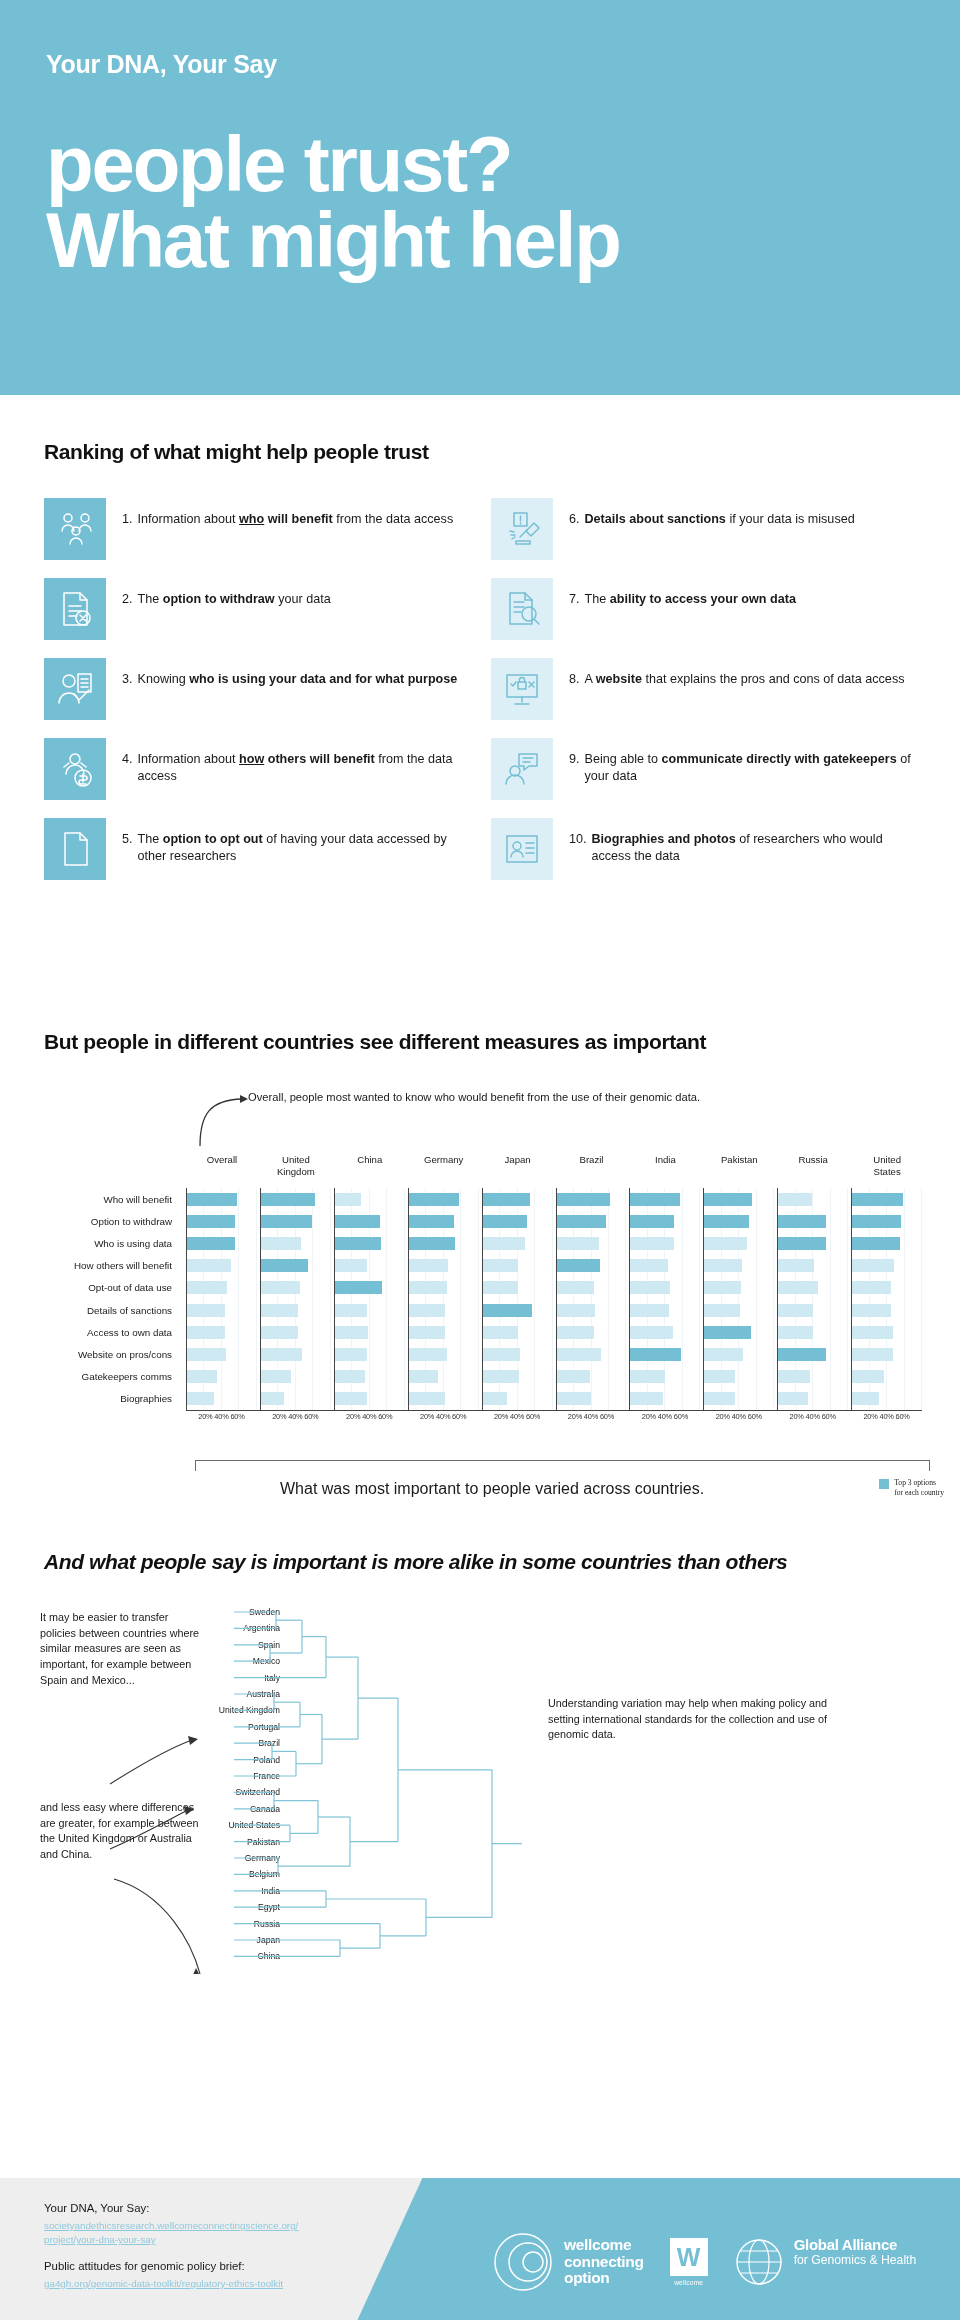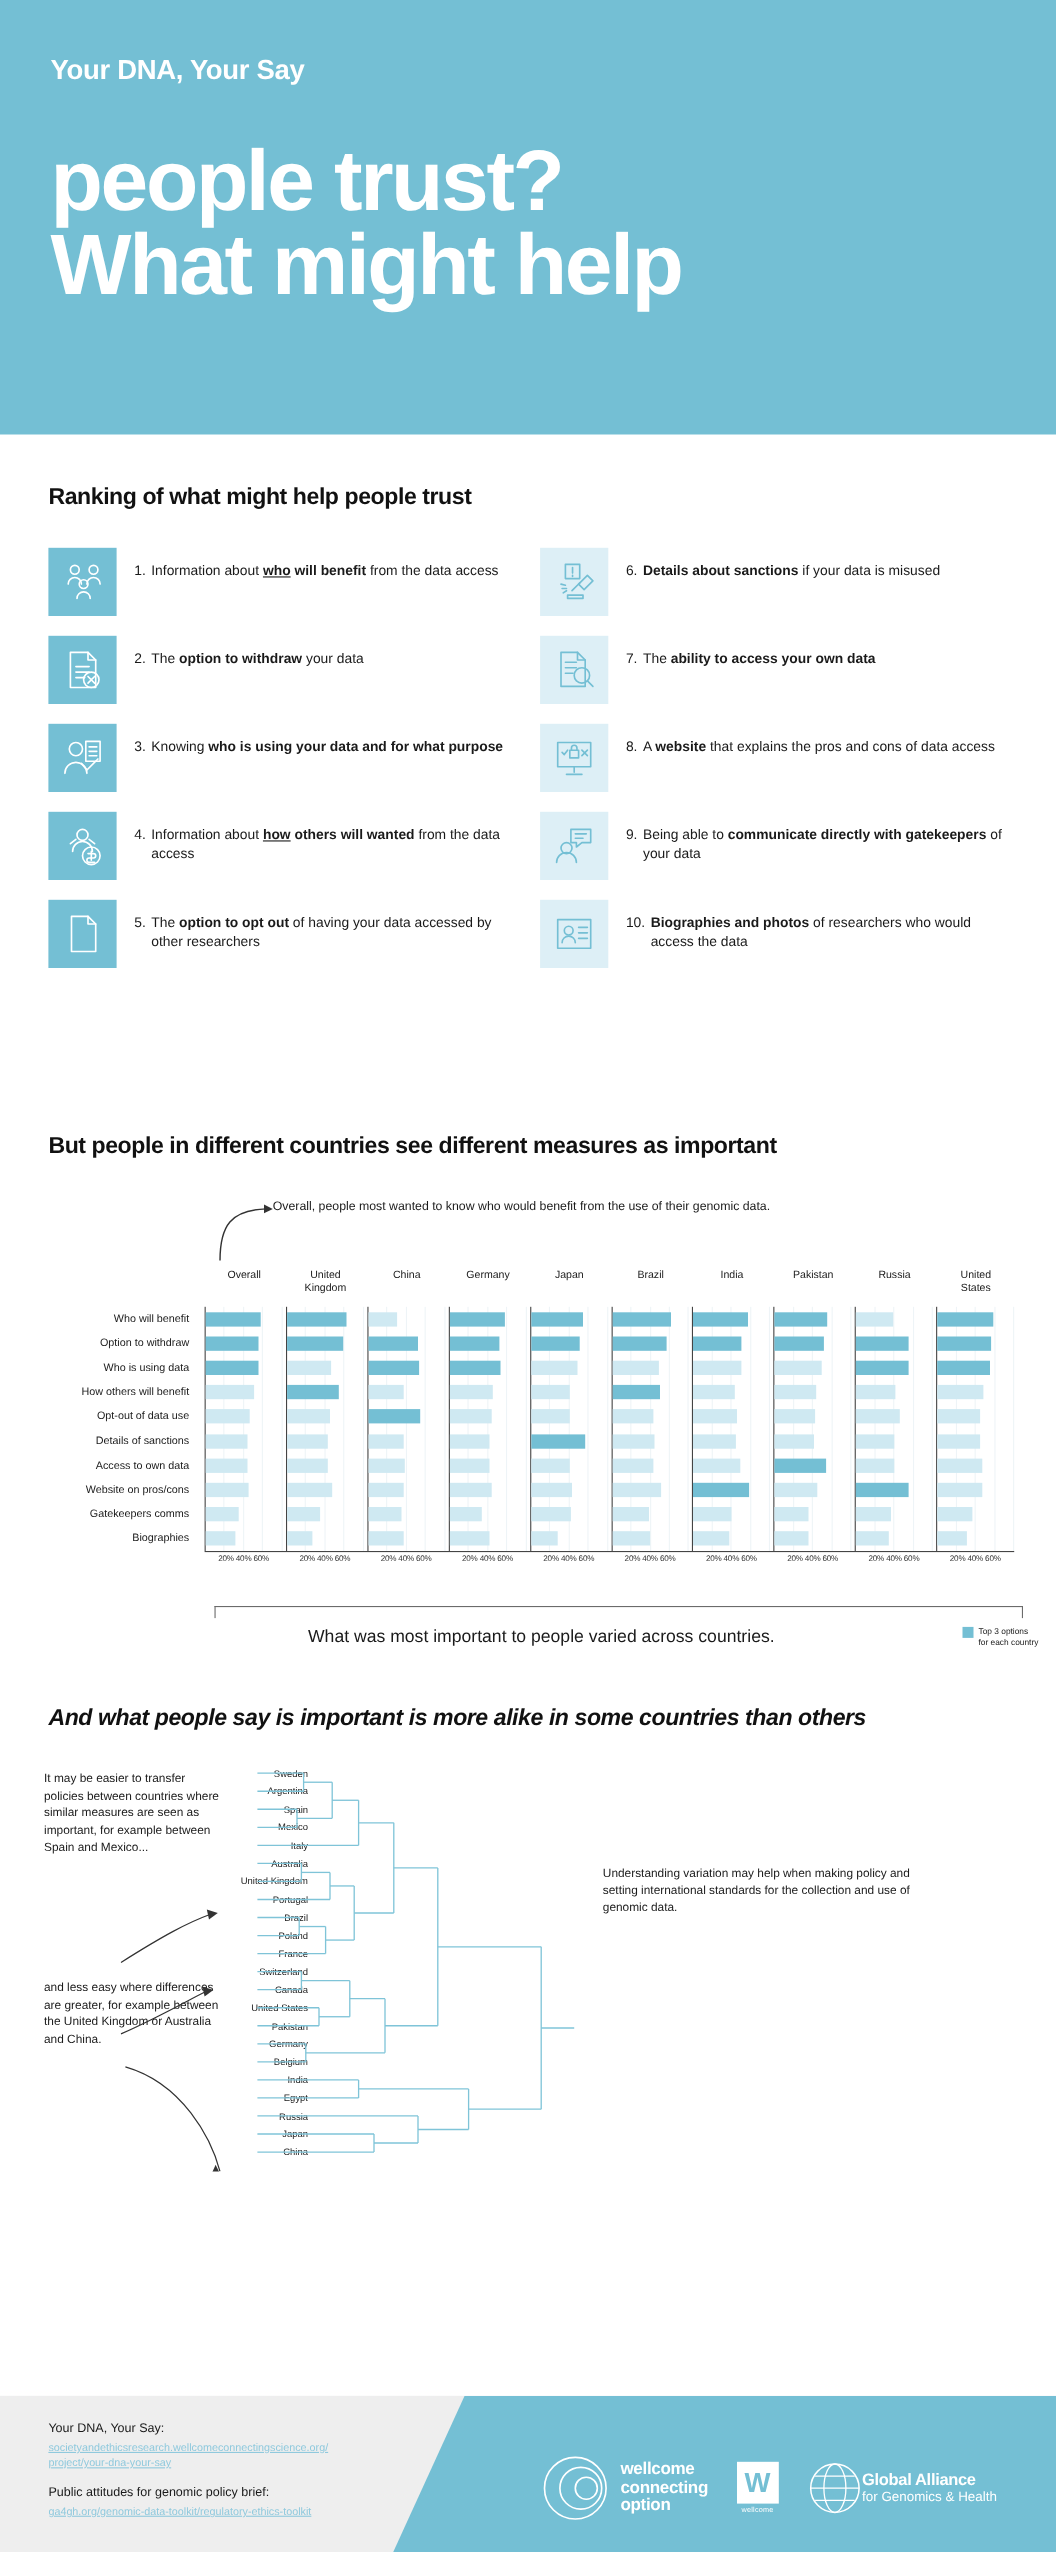--- a/index.html
+++ b/index.html
@@ -188,21 +188,21 @@
     left: 280px; top: 26px;
     font-size: 16px;
     color: #1a1a1a;
   }
   .legend {
     position: absolute;
     right: 16px; top: 24px;
     display: flex; align-items: flex-start; gap: 5px;
   }
   .legend-swatch { width: 10px; height: 10px; background: #74bfd4; margin-top: 1px; }
-  .legend-text { font-size: 7.6px; line-height: 1.3; color: #1a1a1a; }
+  .legend-text { font-size: 7.6px; line-height: 1.3; color: #1a1a1a; font-family: Liberation Serif, serif; }
 
   
   .dendro-wrap { position: absolute; left: 0; top: 1550px; width: 960px; }
   .dendro-title { margin-left: 44px; font-style: italic; }
   .dendro-area { position: relative; height: 400px; margin-top: 30px; }
 
   .note {
     position: absolute;
     font-size: 10.8px;
     line-height: 1.45;
@@ -255,21 +255,21 @@
     color: #fff; font-size: 15.5px; font-weight: bold;
     line-height: 1.06; letter-spacing: -0.3px;
   }
   .logo-wellcome { display: flex; flex-direction: column; align-items: center; gap: 3px; }
   .logo-w-box {
     width: 38px; height: 38px; background: #fff;
     color: #74bfd4; font-weight: bold; font-size: 25px;
     display: flex; align-items: center; justify-content: center;
   }
   .logo-w-cap { color: #fff; font-size: 6.6px; letter-spacing: 0.2px; }
-  .logo-ga4gh { display: flex; align-items: center; }
+  .logo-ga4gh { display: flex; align-items: flex-start; gap: 10px; }
   .logo-ga4gh-txt { color: #fff; line-height: 1.12; }
   .logo-ga4gh-txt .l1 { font-size: 15px; font-weight: bold; letter-spacing: -0.3px; }
   .logo-ga4gh-txt .l2 { font-size: 12.2px; }
 </style>
 </head>
 <body>
 
 <div class="page">
 
   <div class="hero">
@@ -335,21 +335,21 @@
               <svg viewBox="0 0 40 40" fill="none" stroke="#ffffff" stroke-width="1.5" stroke-linecap="round" stroke-linejoin="round">
                 <circle cx="20" cy="10" r="5"></circle>
                 <path d="M11 25a9 9 0 0 1 18 0"></path>
                 <path d="M14 14l-5 4M26 14l5 4"></path>
                 <circle cx="28" cy="29" r="8"></circle>
                 <path d="M28 25v8M25 27h5a2 2 0 0 1 0 4h-4a2 2 0 0 0 0 4h5"></path>
               </svg>
             </div>
             <div class="rank-text">
               <span class="rank-num">4.</span>
-              <span class="rank-body">Information about <u>how</u><b> others will wanted</b> from the data access</span>
+              <span class="rank-body">Information about <u>how</u><b> others will benefit</b> from the data access</span>
             </div>
           </div>
           <div class="rank-item">
             <div class="rank-icon dark">
               <svg viewBox="0 0 40 40" fill="none" stroke="#ffffff" stroke-width="1.5" stroke-linecap="round" stroke-linejoin="round">
                 <path d="M10 4h15l7 7v25H10z"></path>
                 <path d="M25 4v7h7"></path>
               </svg>
             </div>
             <div class="rank-text">

